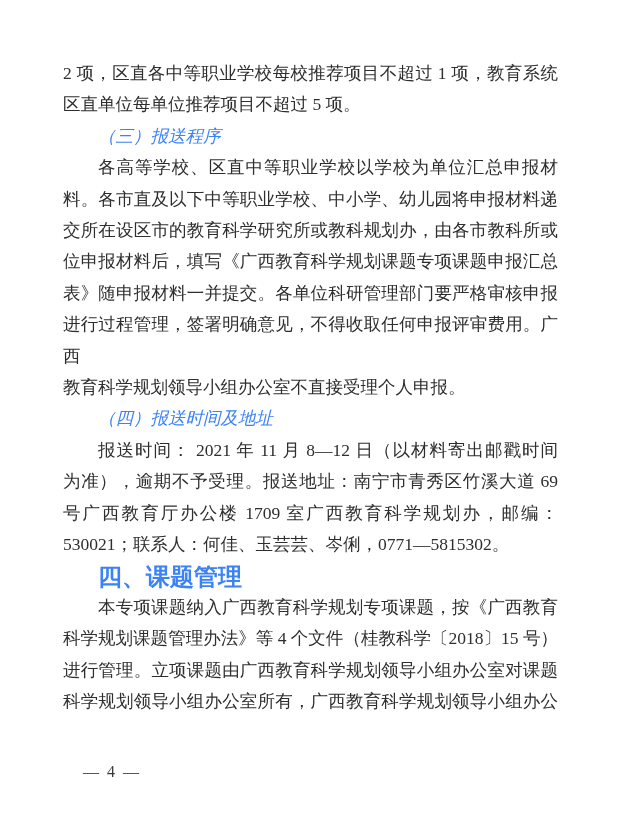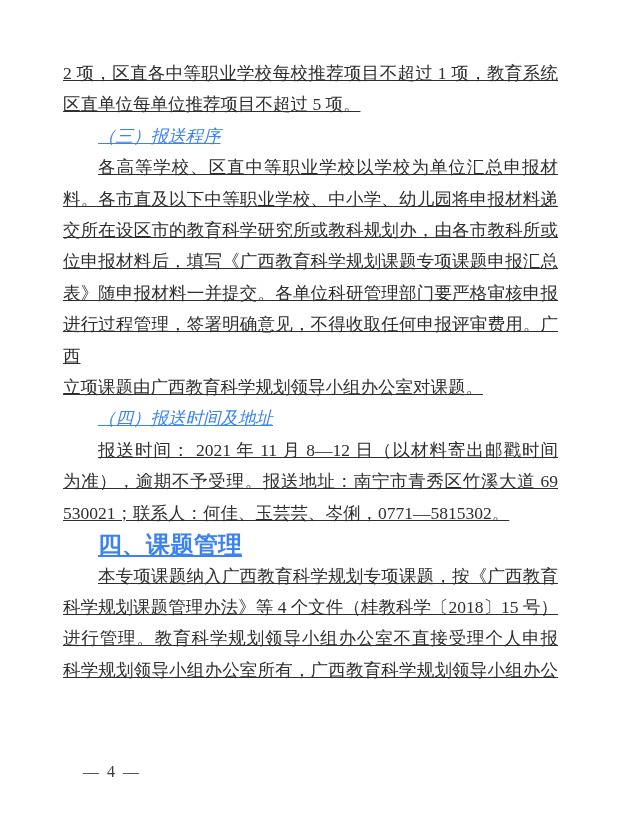--- a/index.html
+++ b/index.html
@@ -20,21 +20,20 @@
     position: absolute;
     top: 58px;
     left: 63px;
     width: 495px;
   }
   .line {
     font-size: 17.5px;
     line-height: 31.4px;
     white-space: nowrap;
     letter-spacing: 0;
-    text-decoration: underline;
   }
   
   .fill {
     white-space: normal;
     text-align: justify;
     text-align-last: justify;
   }
   
   .indent {
     text-indent: 35px;
@@ -69,25 +68,26 @@
   <div class="content">
     <div class="line fill">2 项，区直各中等职业学校每校推荐项目不超过 1 项，教育系统</div>
     <div class="line">区直单位每单位推荐项目不超过 5 项。</div>
     <div class="line kaiti indent">（三）报送程序</div>
     <div class="line fill indent">各高等学校、区直中等职业学校以学校为单位汇总申报材</div>
     <div class="line fill">料。各市直及以下中等职业学校、中小学、幼儿园将申报材料递</div>
     <div class="line fill">交所在设区市的教育科学研究所或教科规划办，由各市教科所或</div>
     <div class="line fill">位申报材料后，填写《广西教育科学规划课题专项课题申报汇总</div>
     <div class="line fill">表》随申报材料一并提交。各单位科研管理部门要严格审核申报</div>
     <div class="line fill">进行过程管理，签署明确意见，不得收取任何申报评审费用。广西</div>
-    <div class="line">立项课题由广西教育科学规划领导小组办公室对课题。</div>
+    <div class="line">教育科学规划领导小组办公室不直接受理个人申报。</div>
     <div class="line kaiti indent">（四）报送时间及地址</div>
     <div class="line fill indent">报送时间： 2021 年 11 月 8—12 日（以材料寄出邮戳时间</div>
     <div class="line fill">为准），逾期不予受理。报送地址：南宁市青秀区竹溪大道 69</div>
+    <div class="line fill">号广西教育厅办公楼 1709 室广西教育科学规划办，邮编：</div>
     <div class="line">530021；联系人：何佳、玉芸芸、岑俐，0771—5815302。</div>
     <div class="line hei indent">四、课题管理</div>
     <div class="line fill indent">本专项课题纳入广西教育科学规划专项课题，按《广西教育</div>
     <div class="line fill">科学规划课题管理办法》等 4 个文件（桂教科学〔2018〕15 号）</div>
-    <div class="line fill">进行管理。教育科学规划领导小组办公室不直接受理个人申报</div>
+    <div class="line fill">进行管理。立项课题由广西教育科学规划领导小组办公室对课题</div>
     <div class="line fill">科学规划领导小组办公室所有，广西教育科学规划领导小组办公</div>
   </div>
   <div class="page-number">— 4 —</div>
 </div>
 
 </body></html>

